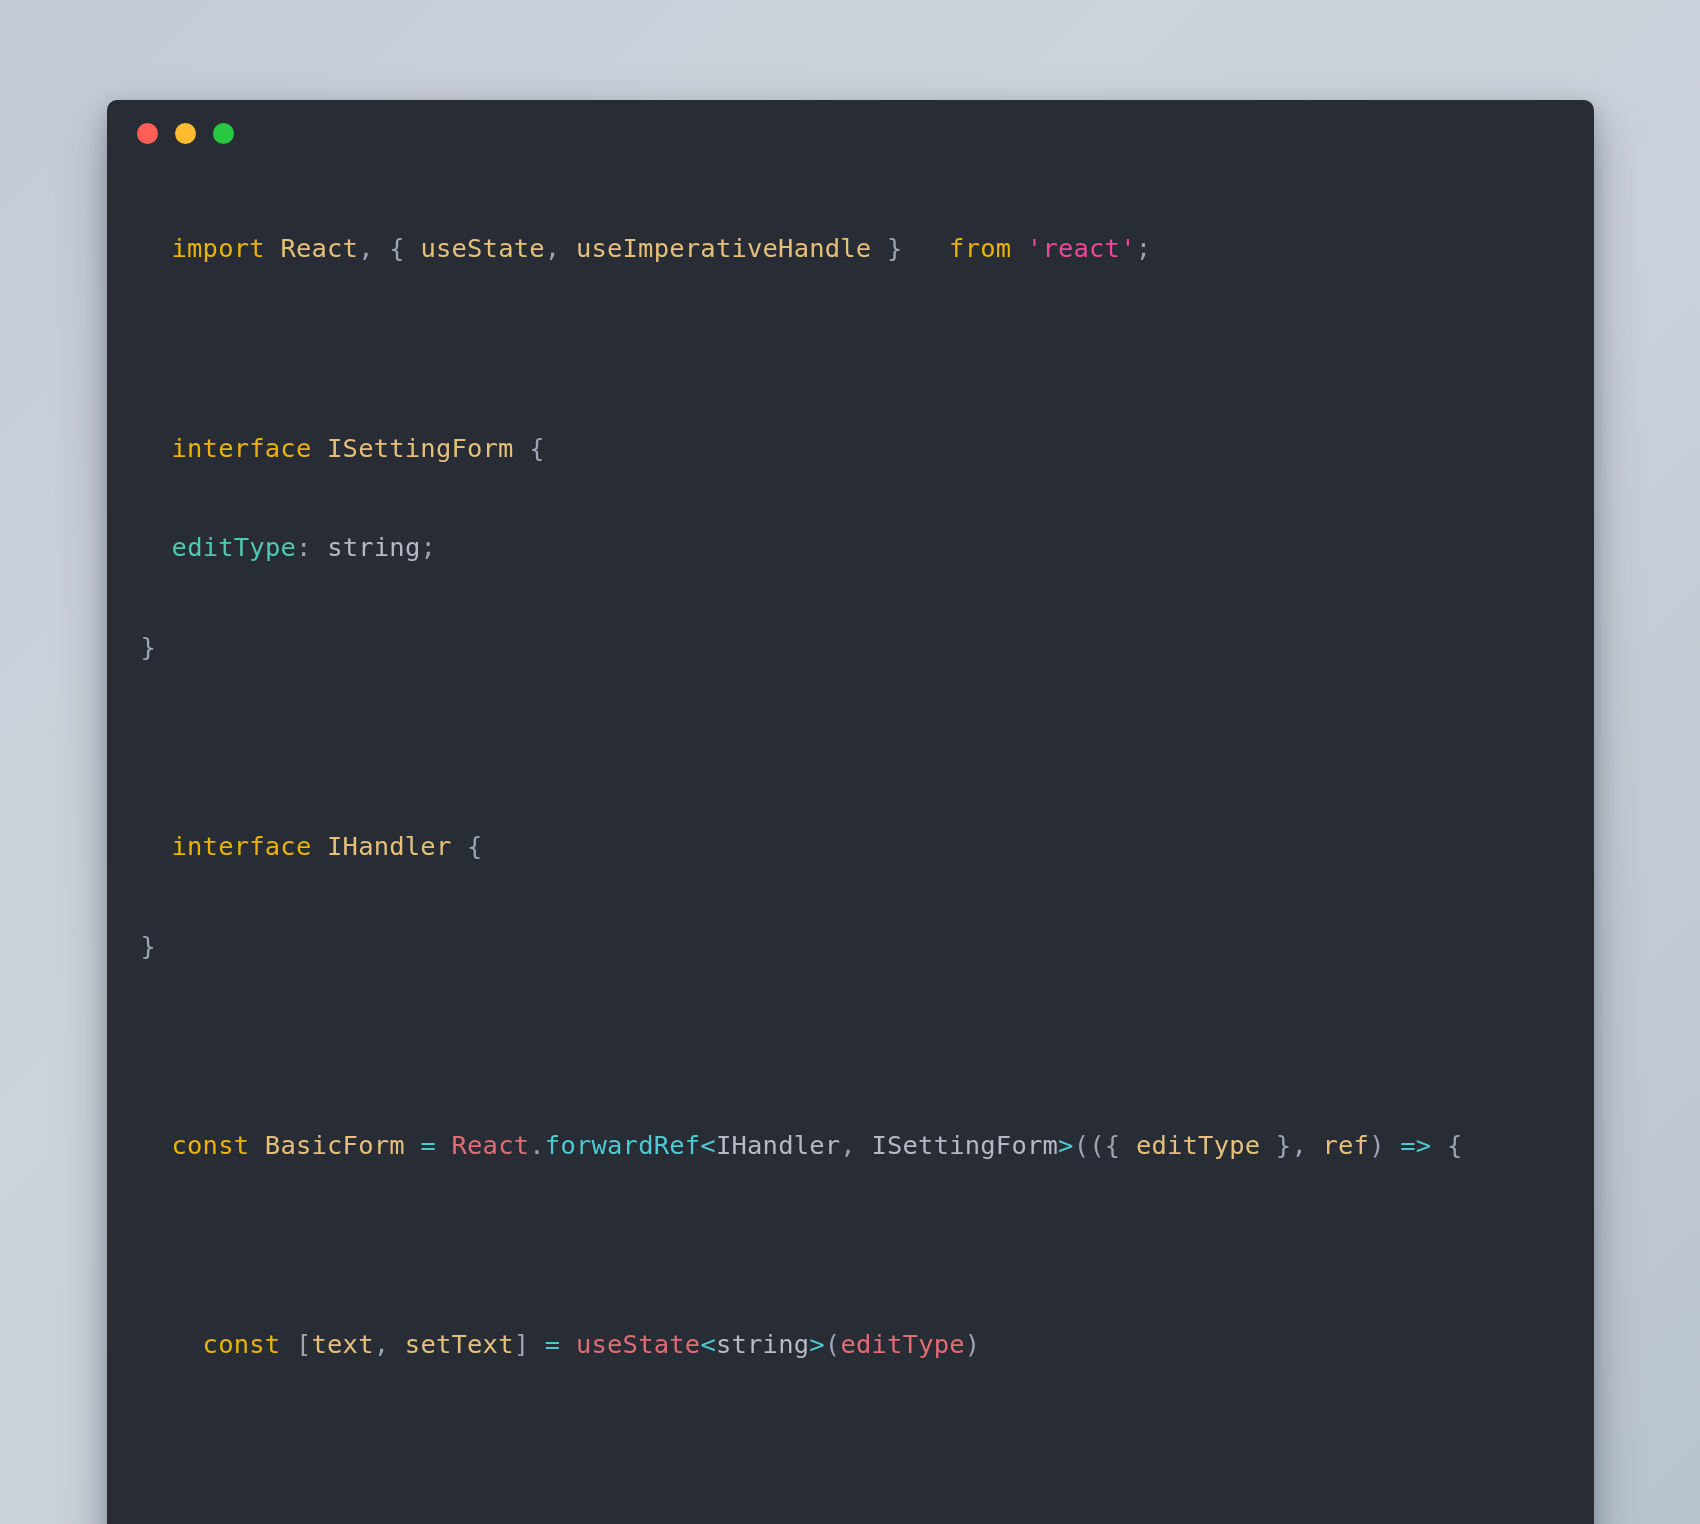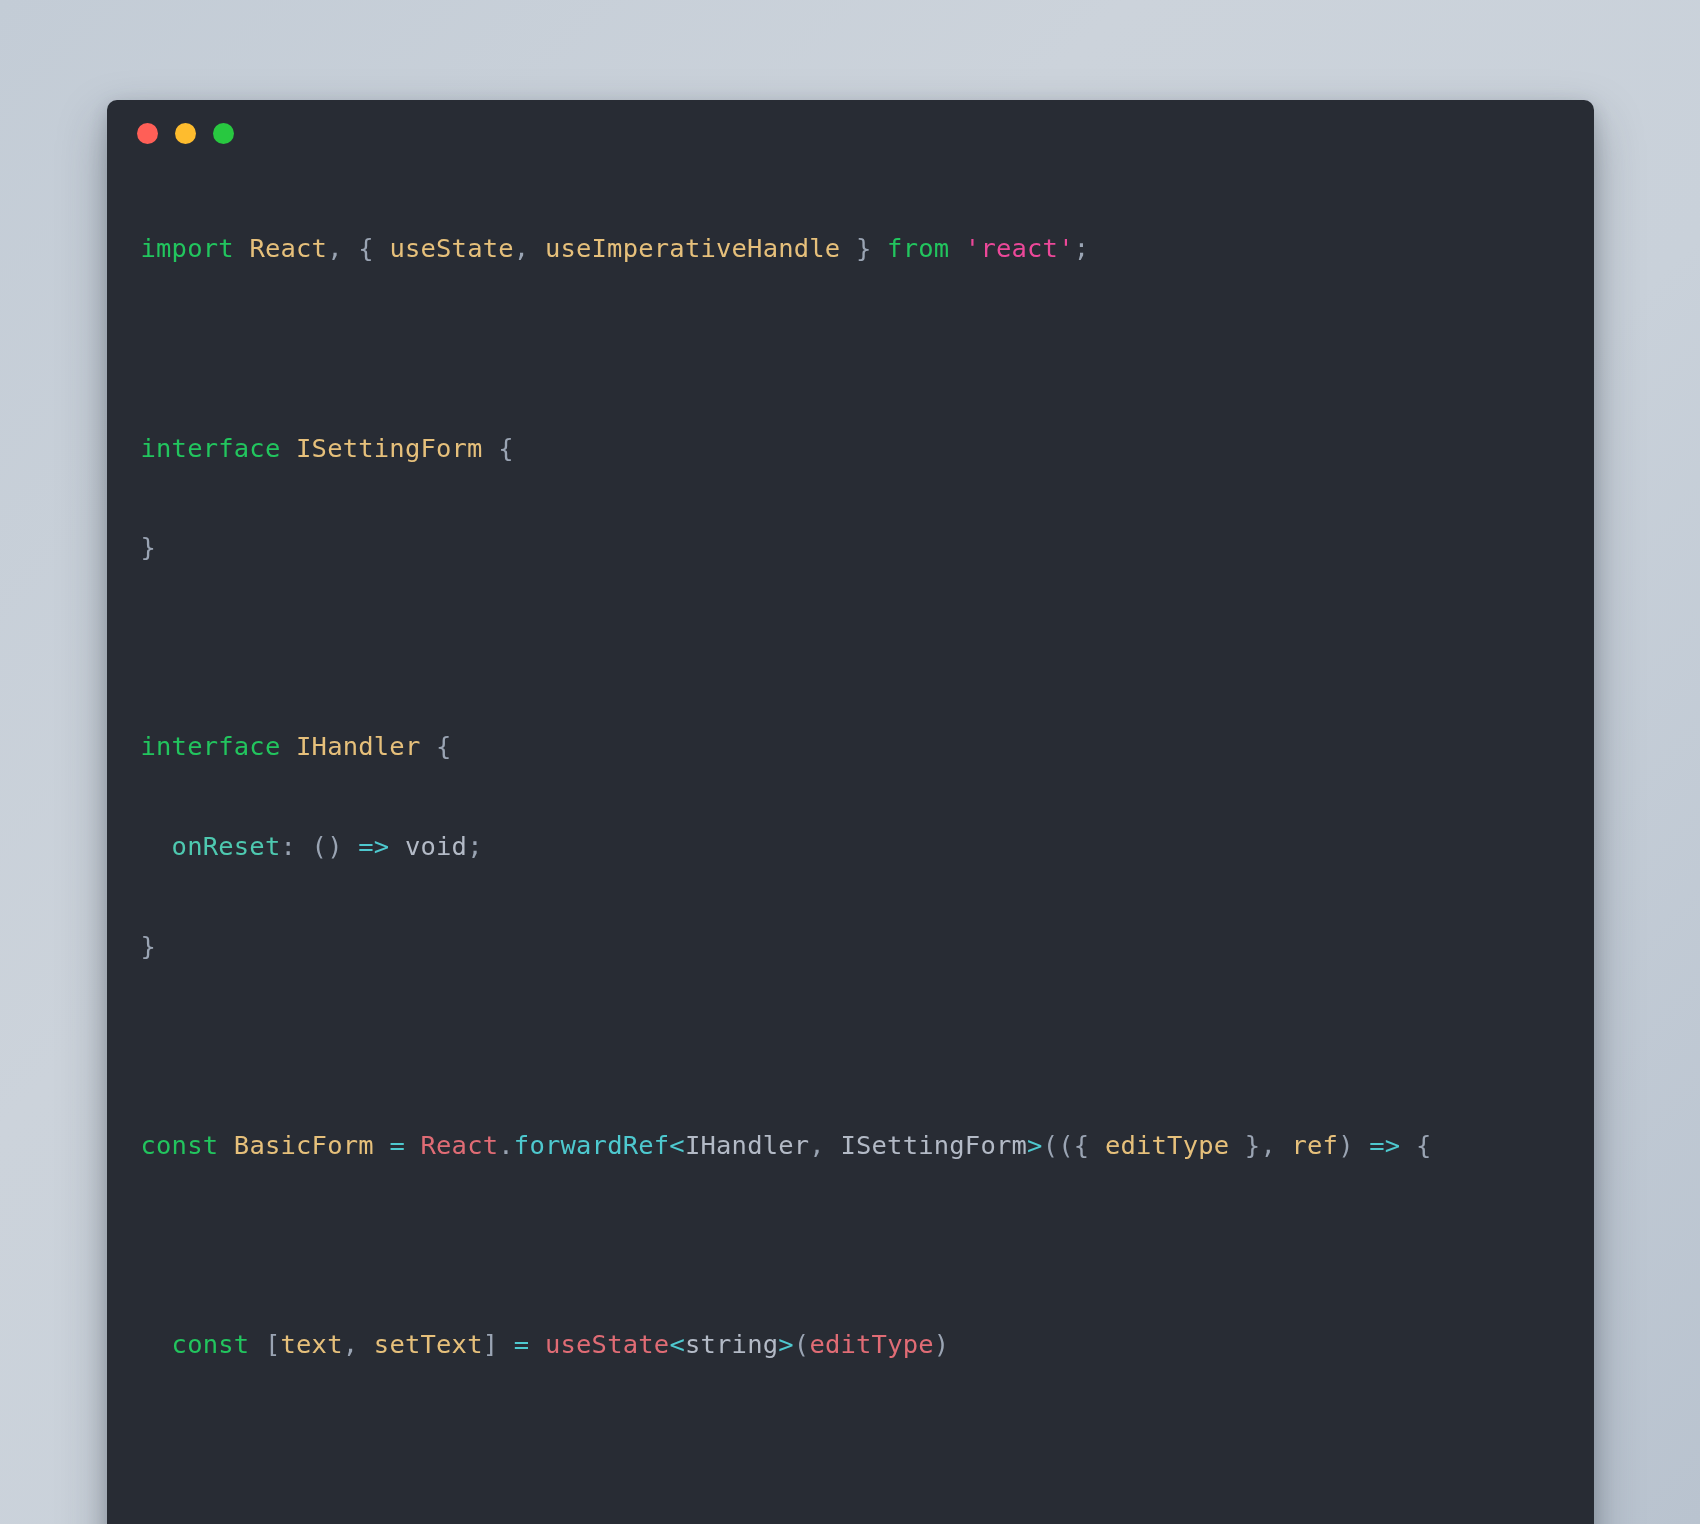--- a/index.html
+++ b/index.html
@@ -57,21 +57,21 @@
     line-height: 33.2px;
     letter-spacing: 0.2px;
     white-space: pre;
     color: #c6cdd7;
   }
   .line {
     min-height: 33.2px;
     white-space: pre;
   }
   
-  .kw   { color: #22c55e; }      
+  .kw   { color: #eab308; margin-left: 31px; }      
   .fn   { color: #e6c07b; }      
   .punc { color: #9aa4b3; }      
   .str  { color: #ec4899; }      
   .prop { color: #4ec9b0; }      
   .op   { color: #4ec9cf; }      
   .type { color: #b3bac6; }      
   .call { color: #e06c75; }
 </style>
 </head>
 <body>
@@ -82,24 +82,24 @@
     <div class="titlebar">
       <span class="dot red"></span>
       <span class="dot yellow"></span>
       <span class="dot green"></span>
     </div>
 
     <div class="code-area">
       <div class="line"><span class="kw">import</span><span class="punc"> </span><span class="fn">React</span><span class="punc">, </span><span class="punc">{ </span><span class="fn">useState</span><span class="punc">, </span><span class="fn">useImperativeHandle</span><span class="punc"> }</span><span class="punc"> </span><span class="kw">from</span><span class="punc"> </span><span class="str">'react'</span><span class="punc">;</span></div>
       <div class="line">&nbsp;</div>
       <div class="line"><span class="kw">interface</span><span class="punc"> </span><span class="fn">ISettingForm</span><span class="punc"> {</span></div>
+      <div class="line"><span class="punc">  </span><span class="prop">editType</span><span class="punc">: </span><span class="type">string</span><span class="punc">;</span></div>
       <div class="line"><span class="punc">}</span></div>
       <div class="line">&nbsp;</div>
       <div class="line"><span class="kw">interface</span><span class="punc"> </span><span class="fn">IHandler</span><span class="punc"> {</span></div>
-      <div class="line"><span class="punc">  </span><span class="prop">onReset</span><span class="punc">: </span><span class="punc">()</span><span class="punc"> </span><span class="op">=&gt;</span><span class="punc"> </span><span class="type">void</span><span class="punc">;</span></div>
       <div class="line"><span class="punc">}</span></div>
       <div class="line">&nbsp;</div>
       <div class="line"><span class="kw">const</span><span class="punc"> </span><span class="fn">BasicForm</span><span class="punc"> </span><span class="op">=</span><span class="punc"> </span><span class="call">React</span><span class="punc">.</span><span class="op">forwardRef</span><span class="op">&lt;</span><span class="type">IHandler</span><span class="punc">, </span><span class="type">ISettingForm</span><span class="op">&gt;</span><span class="punc">(({ </span><span class="fn">editType</span><span class="punc"> }, </span><span class="fn">ref</span><span class="punc">) </span><span class="op">=&gt;</span><span class="punc"> {</span></div>
       <div class="line">&nbsp;</div>
       <div class="line"><span class="punc">  </span><span class="kw">const</span><span class="punc"> </span><span class="punc">[</span><span class="fn">text</span><span class="punc">, </span><span class="fn">setText</span><span class="punc">]</span><span class="punc"> </span><span class="op">=</span><span class="punc"> </span><span class="call">useState</span><span class="op">&lt;</span><span class="type">string</span><span class="op">&gt;</span><span class="punc">(</span><span class="call">editType</span><span class="punc">)</span></div>
       
       
       
       
       

